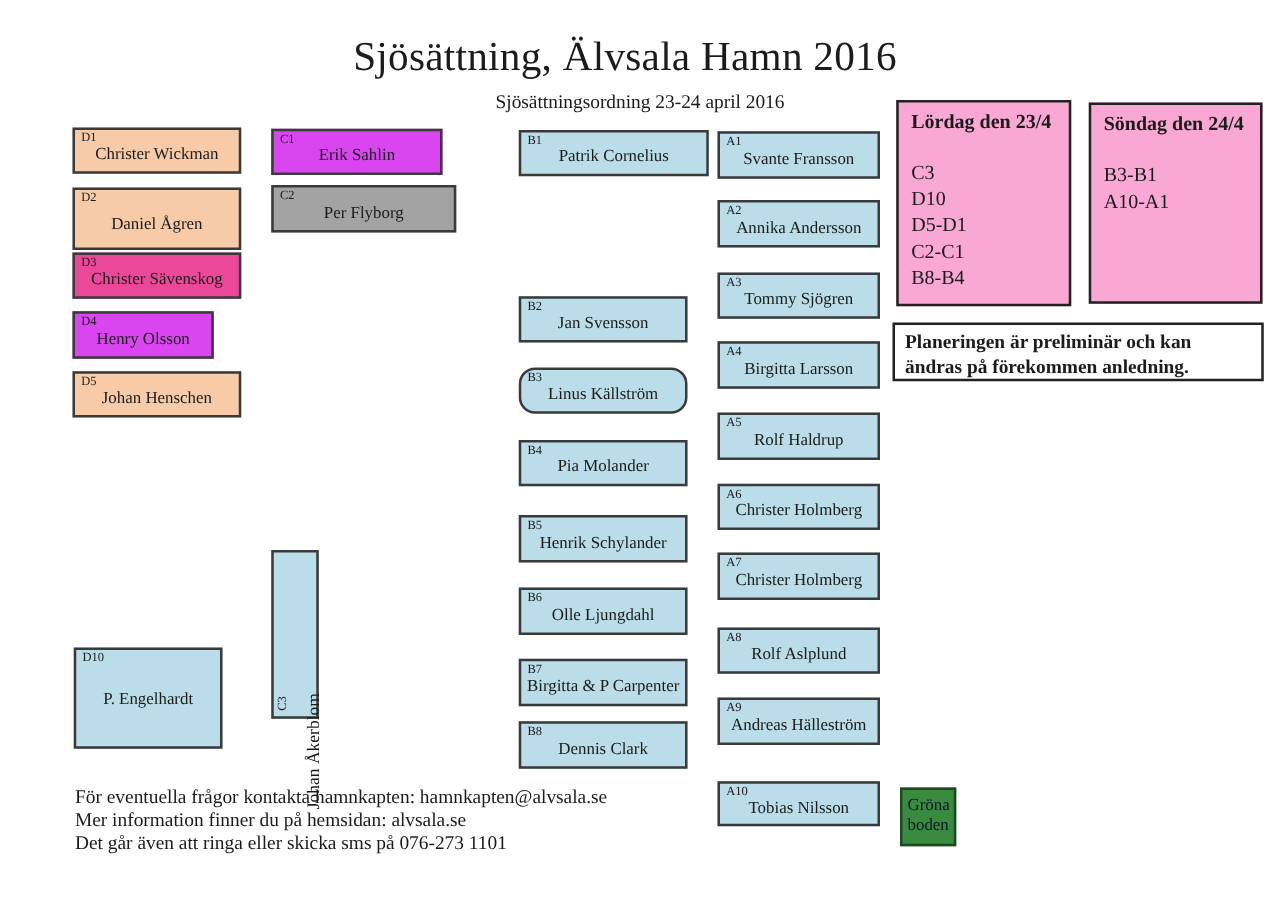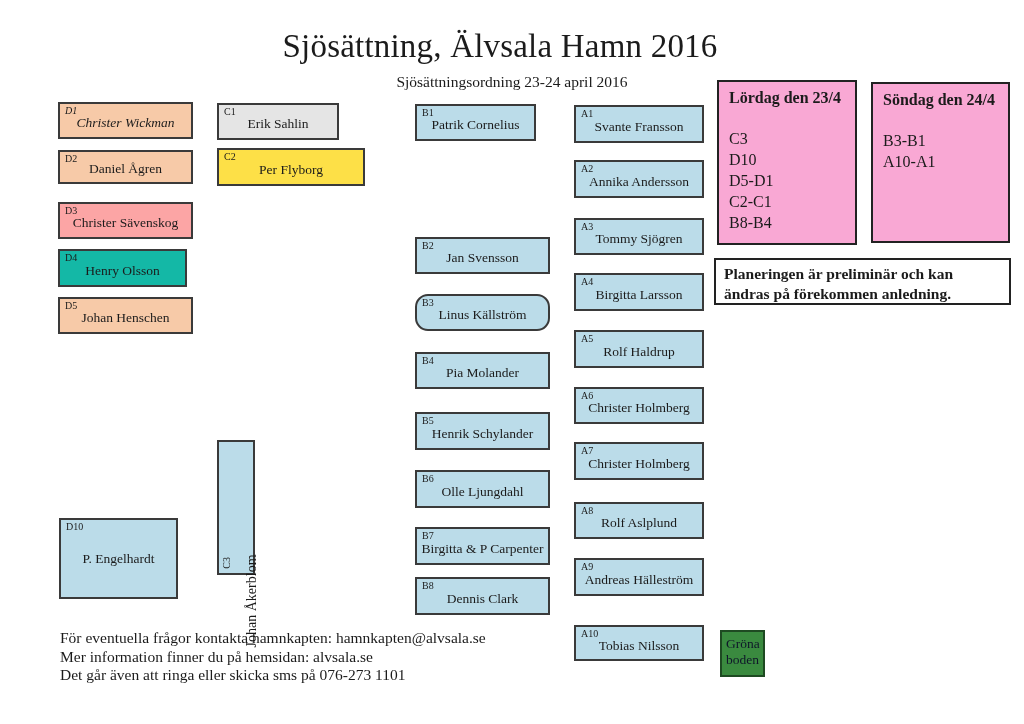--- a/index.html
+++ b/index.html
@@ -98,49 +98,49 @@
 </style>
 </head>
 <body>
 
 <div class="page">
 
   <div class="title">Sjösättning, Älvsala Hamn 2016</div>
   <div class="subtitle">Sjösättningsordning 23-24 april 2016</div>
 
   <div>
-      <div class="berth" style="left: 58px; top: 102px; width: 135px; height: 37px; background: rgb(247, 202, 168); font-style: italic;">
+      <div class="berth" style="left: 58px; top: 102px; width: 135px; height: 37px; background: rgb(247, 202, 168);">
         <span class="berth-id">D1</span>
         <span class="berth-name">Christer Wickman</span>
       </div>
-      <div class="berth" style="left: 58px; top: 150px; width: 135px; height: 34px; background: rgb(247, 202, 168);">
+      <div class="berth" style="left: 58px; top: 150px; width: 135px; height: 50px; background: rgb(247, 202, 168);">
         <span class="berth-id">D2</span>
         <span class="berth-name">Daniel Ågren</span>
       </div>
-      <div class="berth" style="left: 58px; top: 202px; width: 135px; height: 37px; background: #fca5a5;">
+      <div class="berth" style="left: 58px; top: 202px; width: 135px; height: 37px; background: #ec4899;">
         <span class="berth-id">D3</span>
         <span class="berth-name">Christer Sävenskog</span>
       </div>
-      <div class="berth" style="left: 58px; top: 249px; width: 129px; height: 38px; background: #14b8a6;">
+      <div class="berth" style="left: 58px; top: 249px; width: 113px; height: 38px; background: #d946ef;">
         <span class="berth-id">D4</span>
         <span class="berth-name">Henry Olsson</span>
       </div>
       <div class="berth" style="left: 58px; top: 297px; width: 135px; height: 37px; background: rgb(247, 202, 168);">
         <span class="berth-id">D5</span>
         <span class="berth-name">Johan Henschen</span>
       </div>
-      <div class="berth" style="left: 217px; top: 103px; width: 122px; height: 37px; background: #e5e5e5;">
+      <div class="berth" style="left: 217px; top: 103px; width: 137px; height: 37px; background: #d946ef;">
         <span class="berth-id">C1</span>
         <span class="berth-name">Erik Sahlin</span>
       </div>
-      <div class="berth" style="left: 217px; top: 148px; width: 148px; height: 38px; background: #fde047;">
+      <div class="berth" style="left: 217px; top: 148px; width: 148px; height: 38px; background: #a3a3a3;">
         <span class="berth-id">C2</span>
         <span class="berth-name">Per Flyborg</span>
       </div>
-      <div class="berth" style="left: 415px; top: 104px; width: 121px; height: 37px; background: rgb(187, 220, 233);">
+      <div class="berth" style="left: 415px; top: 104px; width: 152px; height: 37px; background: rgb(187, 220, 233);">
         <span class="berth-id">B1</span>
         <span class="berth-name">Patrik Cornelius</span>
       </div>
       <div class="berth" style="left: 415px; top: 237px; width: 135px; height: 37px; background: rgb(187, 220, 233);">
         <span class="berth-id">B2</span>
         <span class="berth-name">Jan Svensson</span>
       </div>
       <div class="berth" style="left: 415px; top: 294px; width: 135px; height: 37px; background: rgb(187, 220, 233); border-radius: 13px;">
         <span class="berth-id">B3</span>
         <span class="berth-name">Linus Källström</span>

